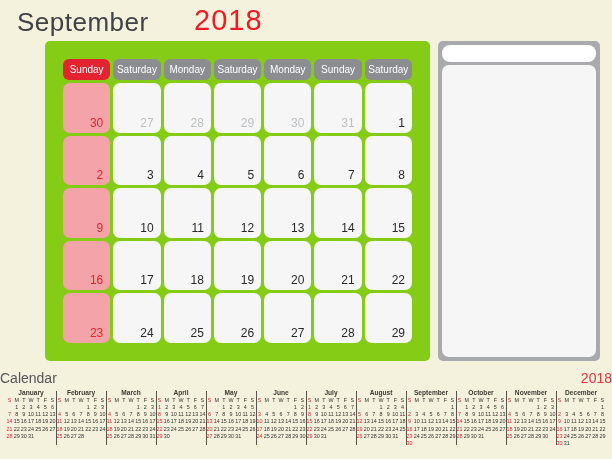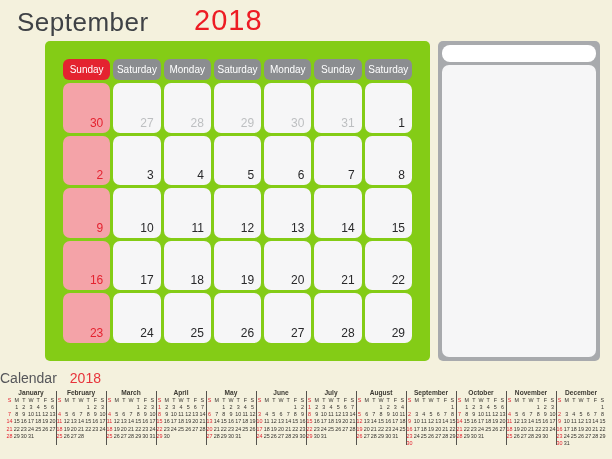--- a/index.html
+++ b/index.html
@@ -49,21 +49,21 @@
   .notes-panel{
     position:absolute;left:438px;top:41px;width:162px;height:320px;
     background:#a8aaad;border-radius:5px;padding:4px;box-sizing:border-box;
     display:flex;flex-direction:column;gap:3px;
   }
   .notes-header{height:17px;background:#ffffff;border-radius:8px;flex:0 0 auto;}
   .notes-body{flex:1;background:#f6f6f7;border-radius:7px;}
   
   .subtitle{
     position:absolute;left:0;top:370px;width:612px;
-    display:flex;justify-content:flex-start;gap:13px;
+    display:flex;justify-content:space-between;gap:13px;
     font-size:14px;
   }
   .subtitle .cal-label{color:#55565a;}
   .subtitle .cal-year{color:#e7333b;}
   
   .mini-strip{
     position:absolute;left:6px;top:388px;width:600px;height:66px;
     display:flex;
   }
   .mini{flex:1 1 0;position:relative;min-width:0;}

